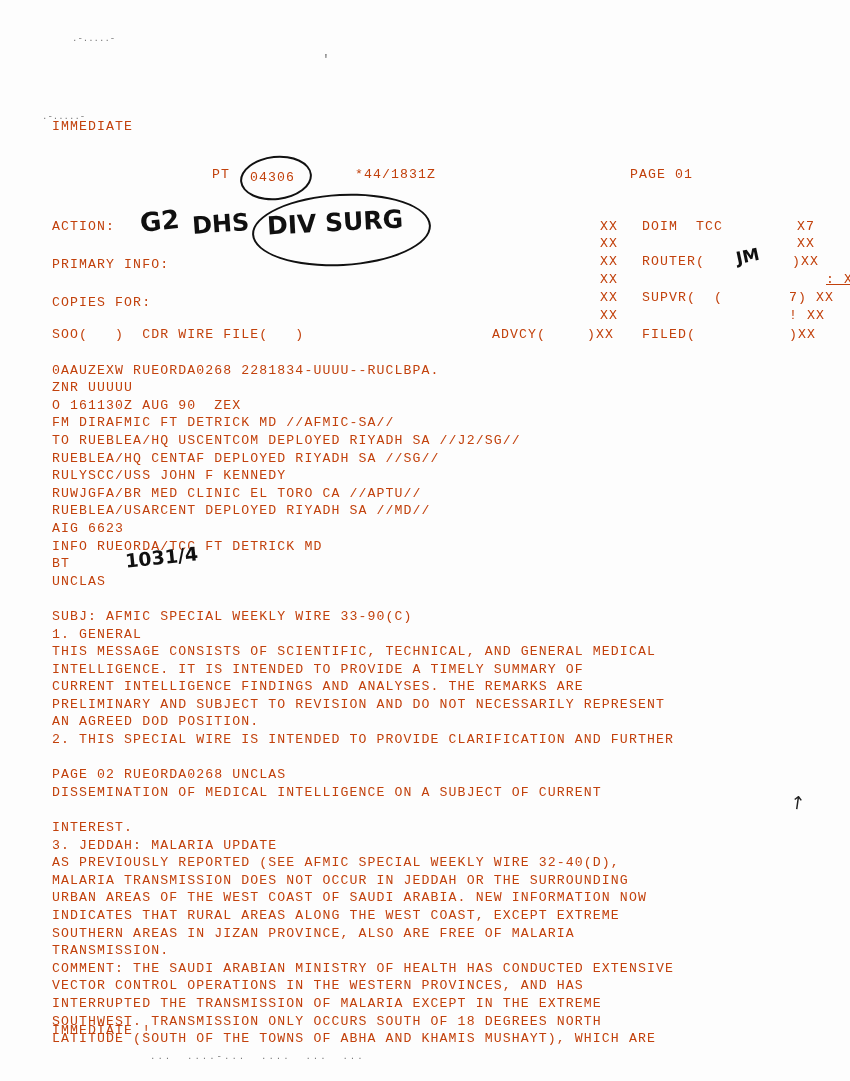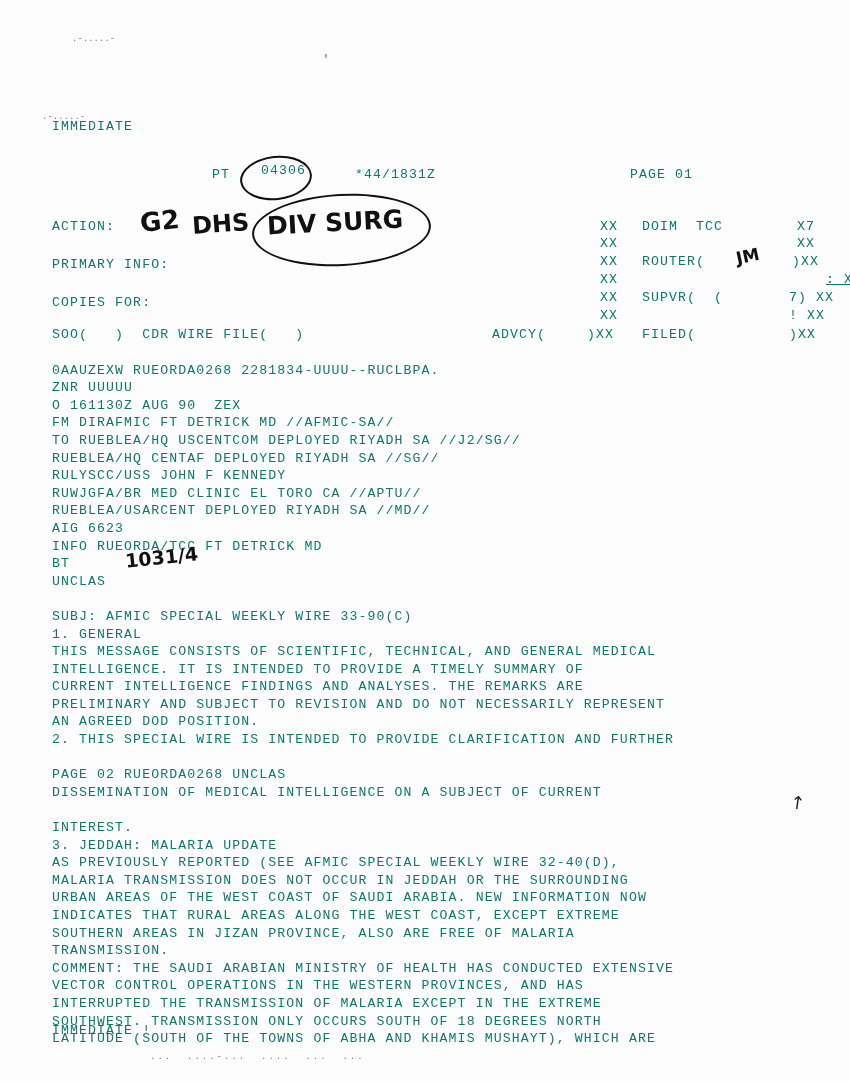--- a/index.html
+++ b/index.html
@@ -34,21 +34,21 @@
     left: 52px;
     top: 118px;
     width: 760px;
   }
   .mono {
     font-family: "Liberation Mono", "DejaVu Sans Mono", monospace;
     font-size: 13.2px;
     letter-spacing: 1.1px;
     line-height: 17.6px;
     white-space: pre;
-    color: #0f766e;
+    color: #c2410c;
   }
   .abs { position: absolute; white-space: pre; }
 
   
   .hdr {
     position: relative;
     height: 220px;
   }
   .body-block {
     margin-top: 6px;
@@ -105,21 +105,21 @@
   <div class="speckle" style="left:322px; top:52px; font-size:13px;">'</div>
   <div class="speckle" style="left:42px; top:112px;">.-.....-</div>
 
   <div class="doc">
 
     <div class="mono">IMMEDIATE</div>
 
     <div class="hdr">
 
       <div class="mono abs" style="left:160px; top:30px;">PT</div>
-      <div class="mono abs" style="left:198px; top:26px;margin-left:11px;">04306</div>
+      <div class="mono abs" style="left:198px; top:33px;">04306</div>
       <div class="mono abs" style="left:303px; top:30px;">*44/1831Z</div>
       <div class="mono abs" style="left:578px; top:30px;">PAGE 01</div>
 
       <div class="ellipse thin" style="left:188px; top:20px; width:68px; height:40px; transform:rotate(-6deg);"></div>
 
       <div class="mono abs" style="left:0px; top:82px;">ACTION:</div>
       <div class="mono abs" style="left:0px; top:120px;">PRIMARY INFO:</div>
       <div class="mono abs" style="left:0px; top:158px;">COPIES FOR:</div>
       <div class="mono abs" style="left:0px; top:190px;">SOO(   )  CDR WIRE FILE(   )</div>
       <div class="mono abs" style="left:440px; top:190px;">ADVCY(</div>

